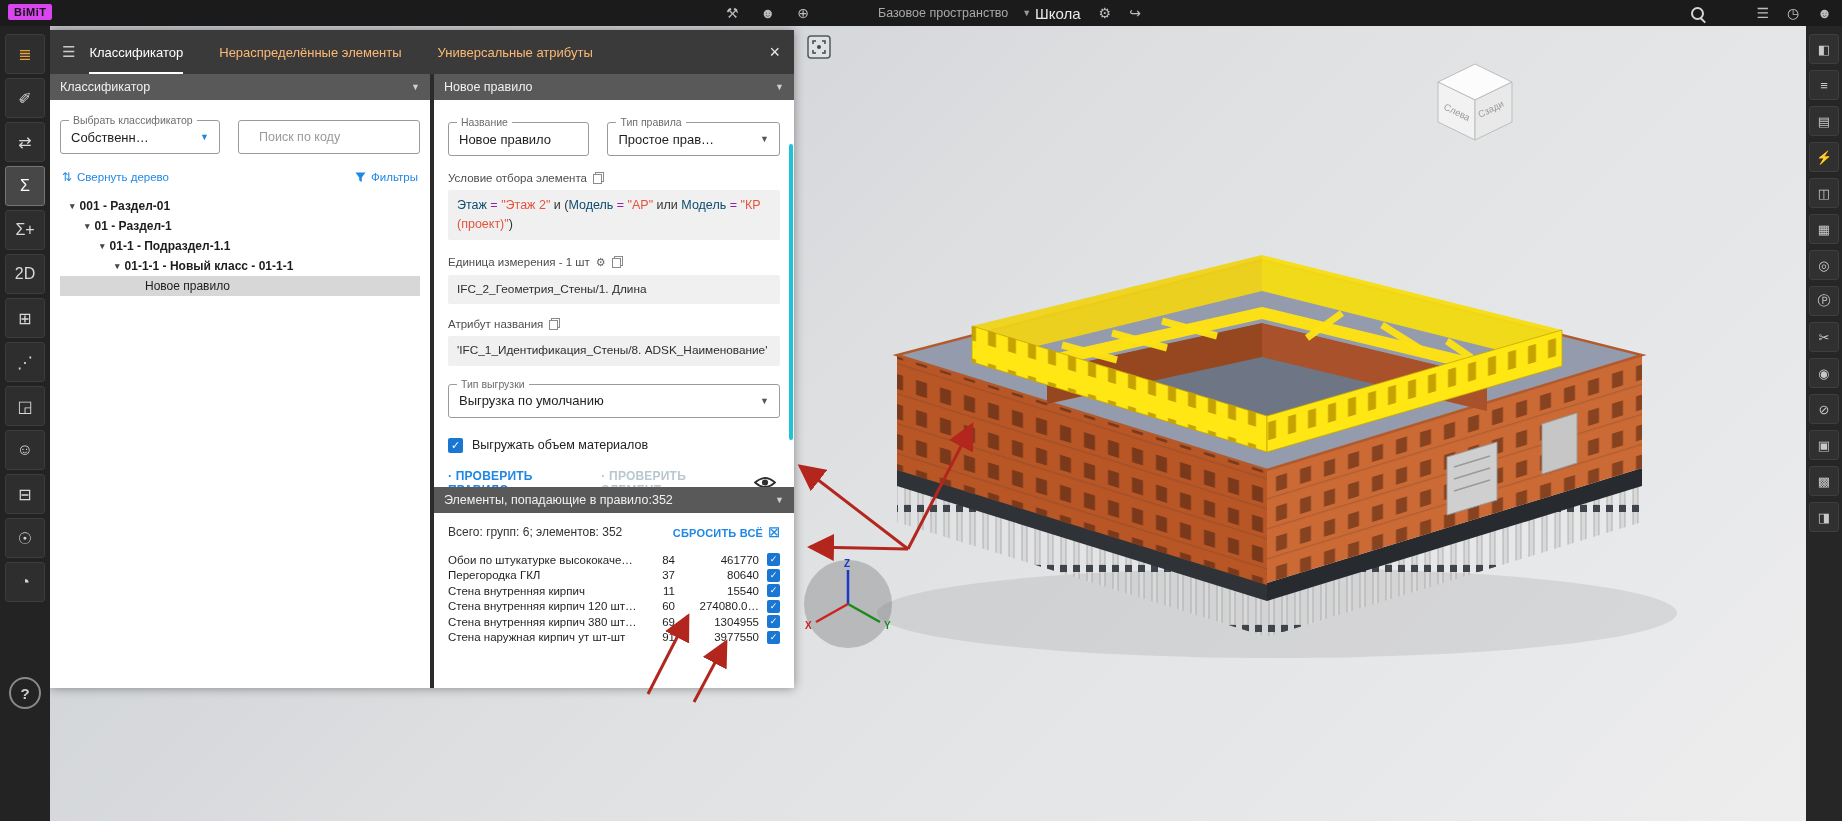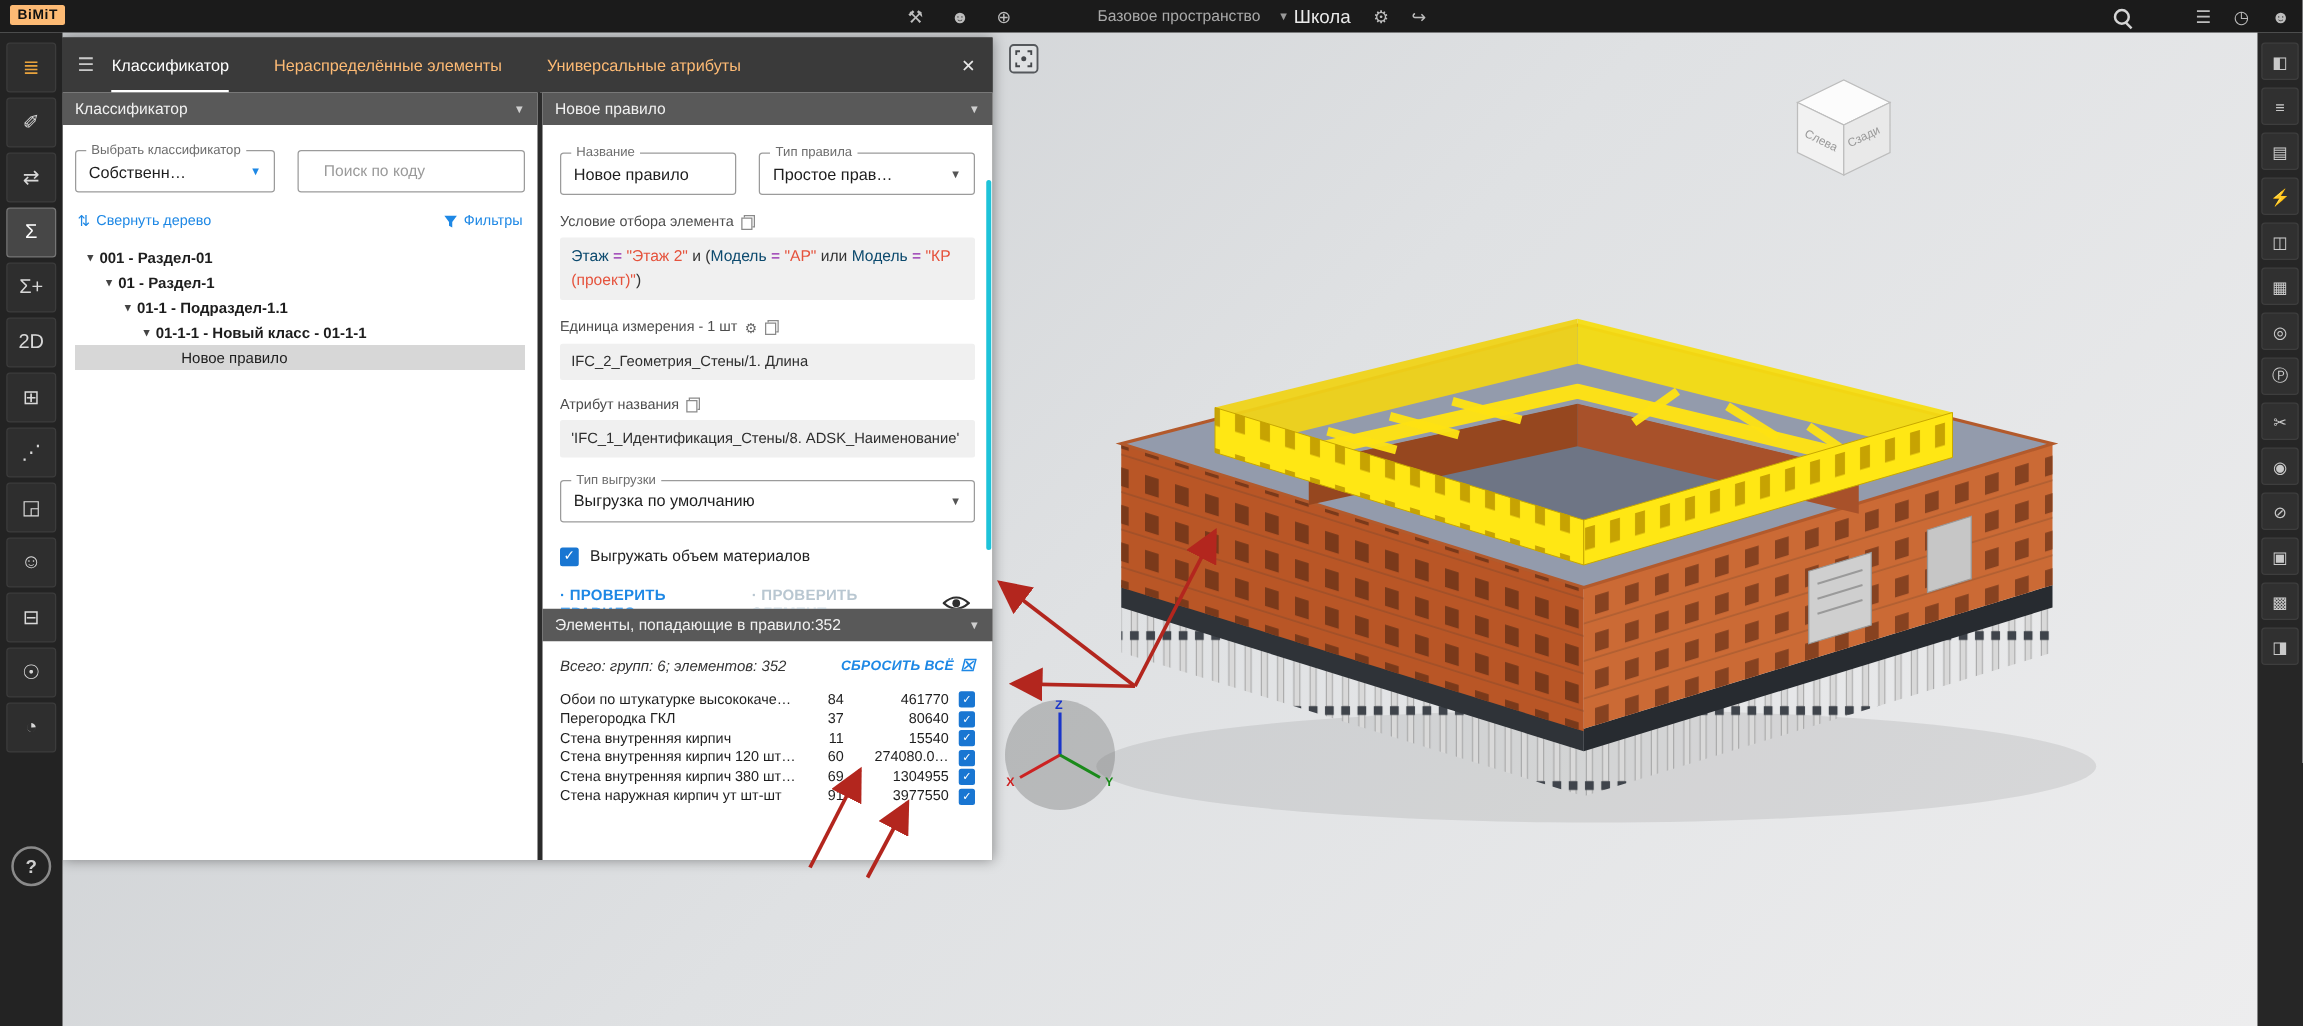--- a/index.html
+++ b/index.html
@@ -2,21 +2,21 @@
 <html><head>
 <meta charset="utf-8">
 <style>
   html,body{margin:0;padding:0;background:#444;}
   .app{position:relative;width:1842px;height:821px;overflow:hidden;
        background:#d8dadc;font-family:"Liberation Sans",sans-serif;
        -webkit-font-smoothing:antialiased;}
 
   
   .topbar{position:absolute;left:0;top:0;width:1842px;height:26px;background:#1b1b1b;z-index:30;}
-  .logo{position:absolute;left:8px;top:4px;background:#fdba74;color:#111;font-size:11px;font-weight:bold;
+  .logo{position:absolute;left:8px;top:4px;background:#d946ef;color:#111;font-size:11px;font-weight:bold;
         padding:2px 6px;border-radius:2px;letter-spacing:.5px;}
   .tb-group{position:absolute;left:726px;top:0;height:26px;display:flex;align-items:center;gap:22px;}
   .tbi{color:#bdbdbd;font-size:14px;line-height:1;cursor:default;}
   .workspace{position:absolute;left:878px;top:0;height:26px;display:flex;align-items:center;gap:14px;
              color:#a9a9a9;font-size:12.5px;}
   .workspace .car{font-size:9px;color:#9a9a9a;}
   .title-group{position:absolute;left:1035px;top:0;height:26px;display:flex;align-items:center;gap:18px;}
   .ttl{color:#e9e9e9;font-size:15px;}
   .tb-right{position:absolute;right:10px;top:0;height:26px;display:flex;align-items:center;gap:18px;}
   .mag{margin-right:34px;display:inline-block;}
@@ -105,21 +105,21 @@
       text-align:center;flex:none;cursor:default;}
   .cb.big{width:15px;height:15px;line-height:15px;font-size:11px;}
   .btnrow{display:flex;align-items:center;gap:16px;}
   .linkbtn{font-size:12px;font-weight:bold;color:#1e88e5;letter-spacing:.2px;cursor:default;}
   .linkbtn::before{content:"· ";}
   .linkbtn.dis{color:#b9c7d1;}
   .eye{margin-left:auto;margin-right:4px;display:inline-flex;align-items:center;cursor:default;}
   .vscroll{position:absolute;right:1px;top:44px;width:4px;height:296px;background:#1ec3d9;border-radius:2px;}
 
   .elements-body{flex:1;padding:12px 14px 0 14px;overflow:hidden;}
-  .esum{display:flex;justify-content:space-between;align-items:center;font-size:12px;color:#333;font-style:italic;}
+  .esum{display:flex;justify-content:space-between;align-items:flex-start;font-size:12px;color:#333;}
   .blink.reset{font-size:11px;font-weight:bold;letter-spacing:.2px;}
   .ric{font-size:13px;}
   .erows{margin-top:12px;}
   .erow{display:flex;align-items:center;gap:8px;height:15.5px;font-size:11.5px;color:#1f1f1f;}
   .en{flex:1;white-space:nowrap;overflow:hidden;text-overflow:ellipsis;}
   .ec{width:30px;text-align:right;}
   .ev{width:76px;text-align:right;}
   .erow .cb{width:13px;height:13px;line-height:13px;font-size:9px;}
 
   

